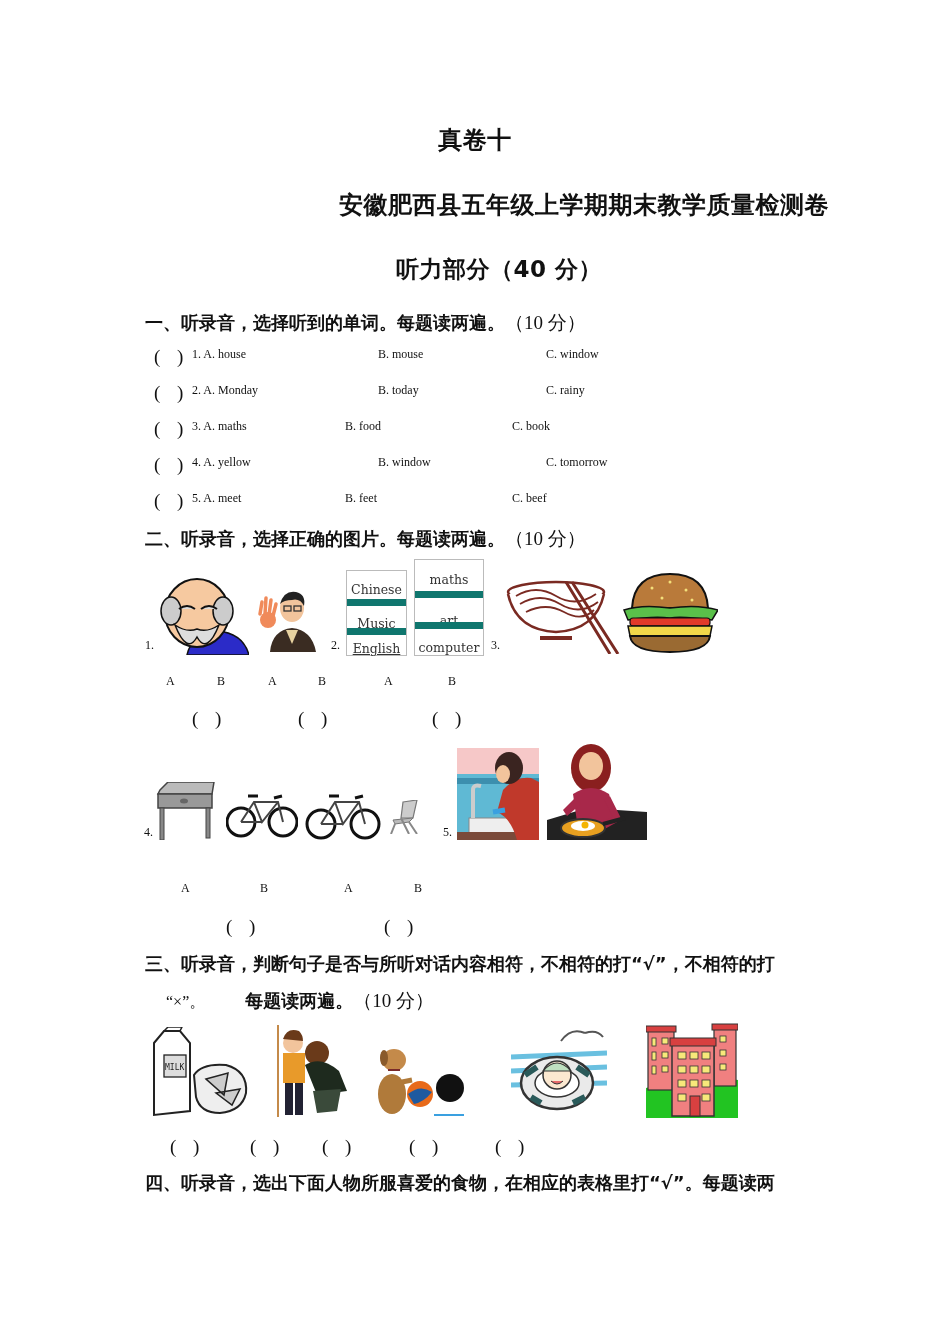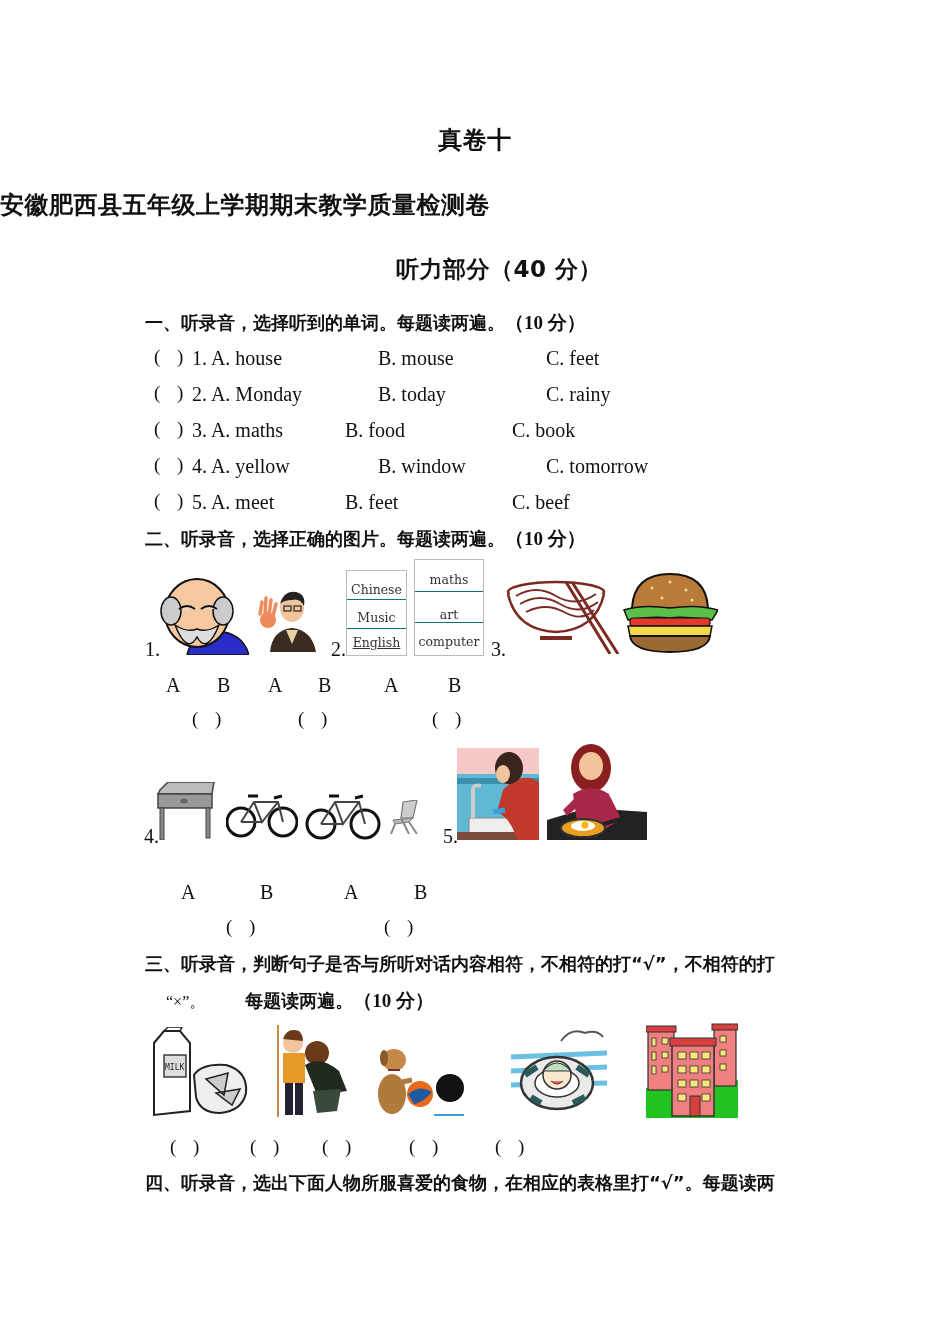--- a/index.html
+++ b/index.html
@@ -1,43 +1,43 @@
 <!DOCTYPE html>
 <html><head>
 <meta charset="utf-8">
 <style>
   html, body { margin:0; padding:0; background:#ffffff; }
   body { width:950px; height:1344px; position:relative; overflow:hidden; color:#111; }
   .abs { position:absolute; white-space:nowrap; }
   .title { font-family:"DejaVu Sans", sans-serif; font-weight:bold; font-size:24px; letter-spacing:0.5px; }
   .heading { font-family:"DejaVu Sans", sans-serif; font-weight:bold; font-size:18px; }
-  .heading .num { font-family:"Liberation Serif", serif; font-weight:bold; font-size:19px; }
-  .serif { font-family:"Liberation Serif", serif; font-size:20px; }
+  .heading .num { font-family:"Liberation Serif", serif; font-weight:normal; font-size:19px; }
+  .serif { font-family:"Liberation Serif", serif; font-size:12px; }
   .paren { font-family:"Liberation Serif", serif; font-size:19px; letter-spacing:6px; }
   .pic { position:absolute; }
   .subj-card { position:absolute; border:1px solid #bbb; background:#fff; font-family:"DejaVu Serif", serif; font-size:12.5px; color:#333; }
-  .subj-card .cell { position:absolute; left:0; right:0; text-align:center; border-top:1px solid #0f766e; }
+  .subj-card .cell { position:absolute; left:0; right:0; text-align:center; border-top:7px solid #0f766e; }
   .subj-card .cell.first { border-top:none; }
 </style>
 </head>
 <body>
 
 <div class="abs title" style="left:0;width:950px;text-align:center;top:124px;">真卷十</div>
-<div class="abs title" style="left:0;width:829px;text-align:left;top:189px;">安徽肥西县五年级上学期期末教学质量检测卷</div>
+<div class="abs title" style="left:0;width:829px;text-align:right;top:189px;">安徽肥西县五年级上学期期末教学质量检测卷</div>
 <div class="abs title" style="left:0;width:950px;text-align:center;top:254px;font-size:23px;padding-left:24px;">听力部分（40 分）</div>
 
 <div class="abs heading" style="left:145px;top:310px;">
   <span>一、听录音，选择听到的单词。每题读两遍。</span><span class="num">（10 分）</span>
 </div>
 
 <div>
   <span class="abs paren" style="left:154px;top:346px;">( )</span>
   <span class="abs serif" style="left:192px;top:347px;"><span>1.</span> <span>A. house</span></span>
   <span class="abs serif" style="left:378px;top:347px;">B. mouse</span>
-  <span class="abs serif" style="left:546px;top:347px;">C. feet</span>
+  <span class="abs serif" style="left:546px;top:347px;">C. window</span>
 </div>
 <div>
   <span class="abs paren" style="left:154px;top:382px;">( )</span>
   <span class="abs serif" style="left:192px;top:383px;"><span>2.</span> <span>A. Monday</span></span>
   <span class="abs serif" style="left:378px;top:383px;">B. today</span>
   <span class="abs serif" style="left:546px;top:383px;">C. rainy</span>
 </div>
 <div>
   <span class="abs paren" style="left:154px;top:418px;">( )</span>
   <span class="abs serif" style="left:192px;top:419px;"><span>3.</span> <span>A. maths</span></span>

